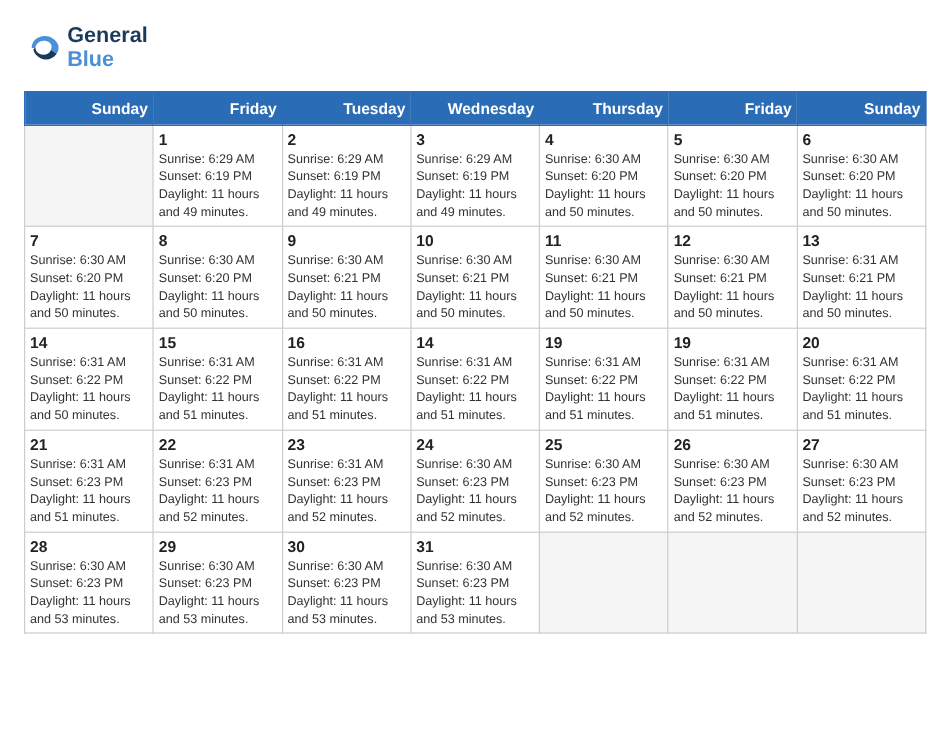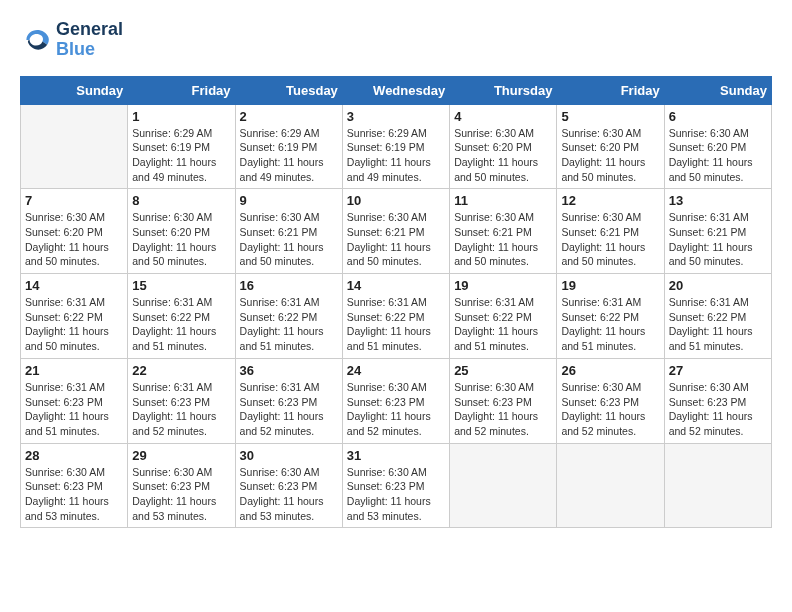--- a/index.html
+++ b/index.html
@@ -214,21 +214,21 @@
       <tr class="week-row">
         <td>
           <span class="day-num">21</span>
           <div class="day-info">Sunrise: 6:31 AM<br>Sunset: 6:23 PM<br>Daylight: 11 hours and 51 minutes.</div>
         </td>
         <td>
           <span class="day-num">22</span>
           <div class="day-info">Sunrise: 6:31 AM<br>Sunset: 6:23 PM<br>Daylight: 11 hours and 52 minutes.</div>
         </td>
         <td>
-          <span class="day-num">36</span>
+          <span class="day-num">23</span>
           <div class="day-info">Sunrise: 6:31 AM<br>Sunset: 6:23 PM<br>Daylight: 11 hours and 52 minutes.</div>
         </td>
         <td>
           <span class="day-num">24</span>
           <div class="day-info">Sunrise: 6:30 AM<br>Sunset: 6:23 PM<br>Daylight: 11 hours and 52 minutes.</div>
         </td>
         <td>
           <span class="day-num">25</span>
           <div class="day-info">Sunrise: 6:30 AM<br>Sunset: 6:23 PM<br>Daylight: 11 hours and 52 minutes.</div>
         </td>

